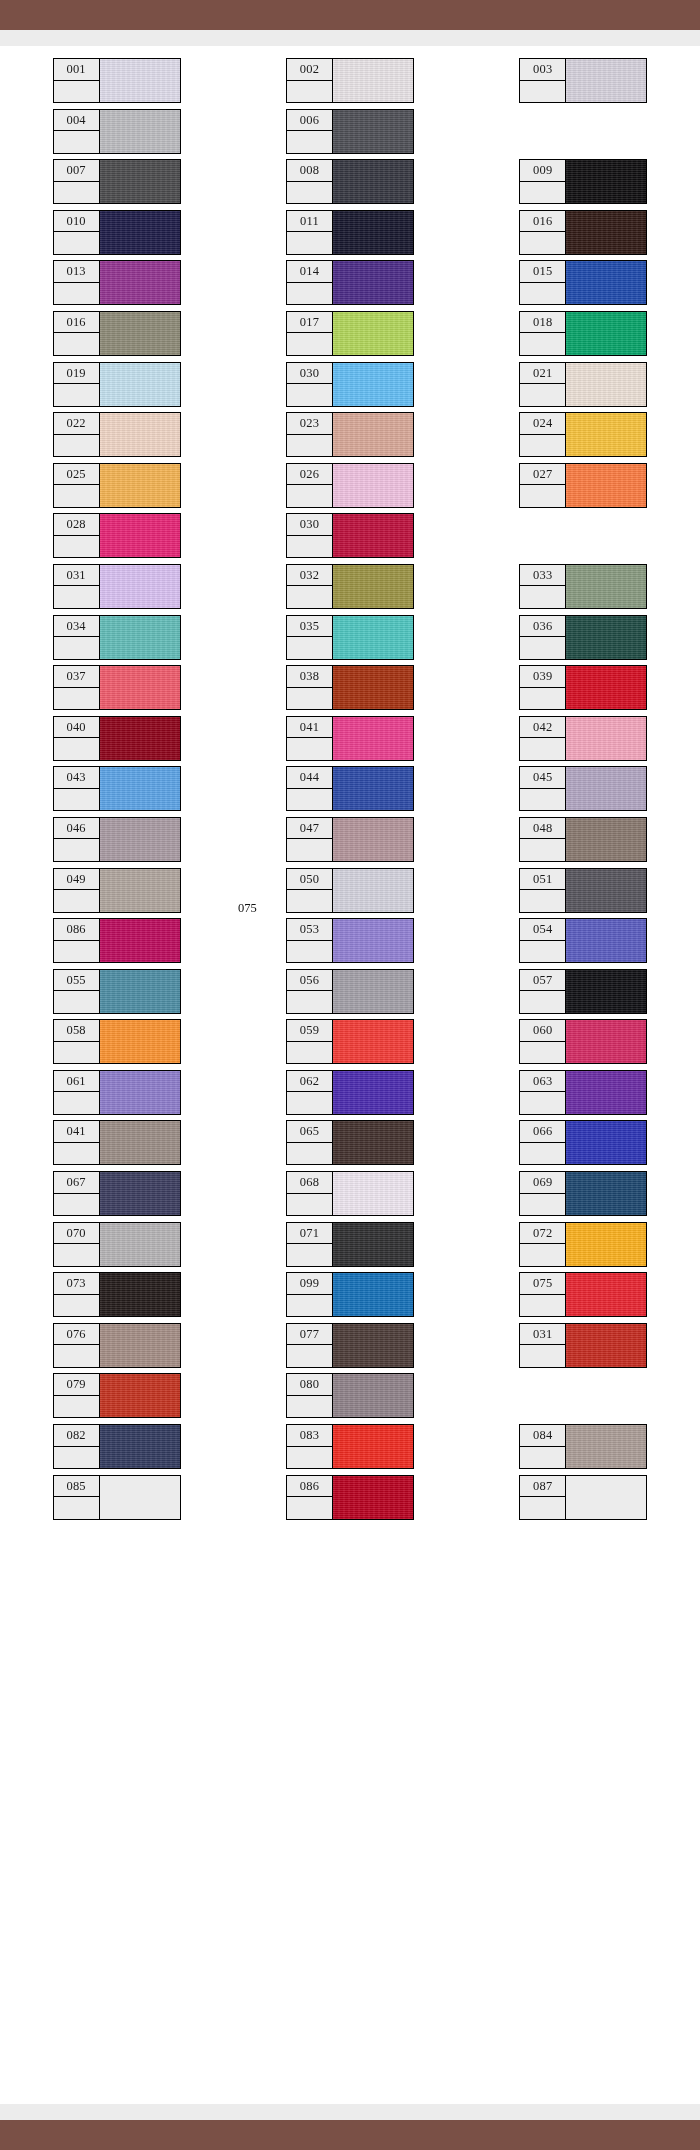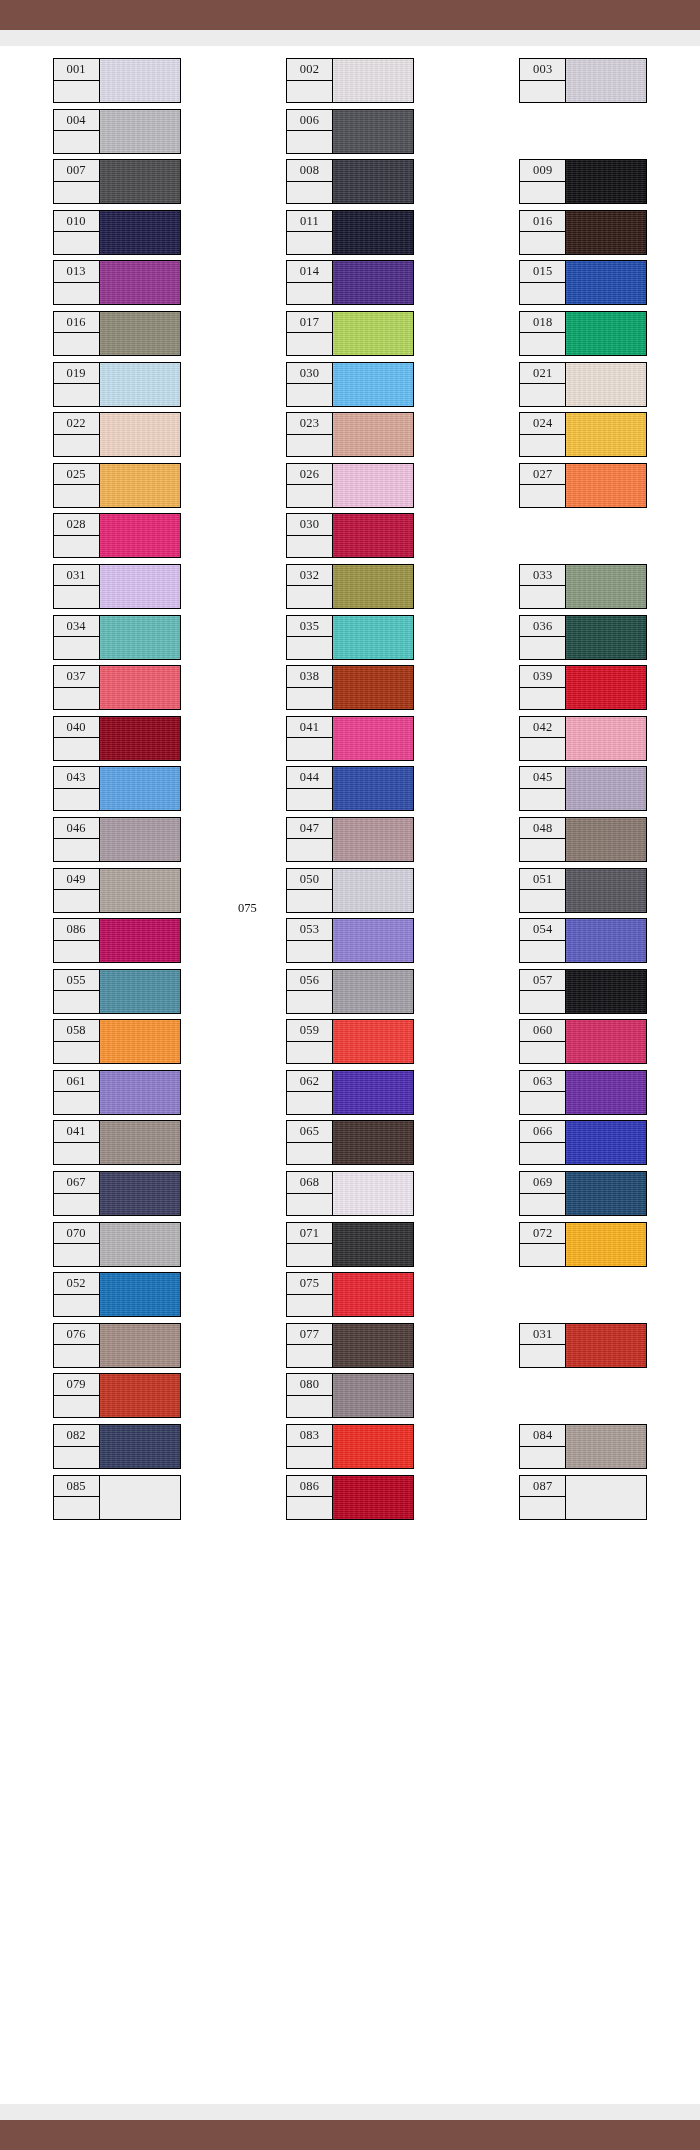--- a/index.html
+++ b/index.html
@@ -930,21 +930,32 @@
             <div class="colorcol" style="background: rgb(251, 177, 30);">
               <div class="fiber"></div>
             </div>
           </div>
         </div>
       </div>
       <div class="row">
         <div class="cell">
           <div class="swatch">
             <div class="labelcol">
-              <div class="lab-top">052</div>
+              <div class="lab-top">073</div>
+              <div class="lab-bot"></div>
+            </div>
+            <div class="colorcol" style="background: rgb(34, 26, 25);">
+              <div class="fiber"></div>
+            </div>
+          </div>
+        </div>
+        <div class="cell">
+          <div class="swatch">
+            <div class="labelcol">
+              <div class="lab-top">099</div>
               <div class="lab-bot"></div>
             </div>
             <div class="colorcol" style="background: rgb(20, 112, 184);">
               <div class="fiber"></div>
             </div>
           </div>
         </div>
         <div class="cell">
           <div class="swatch">
             <div class="labelcol">

